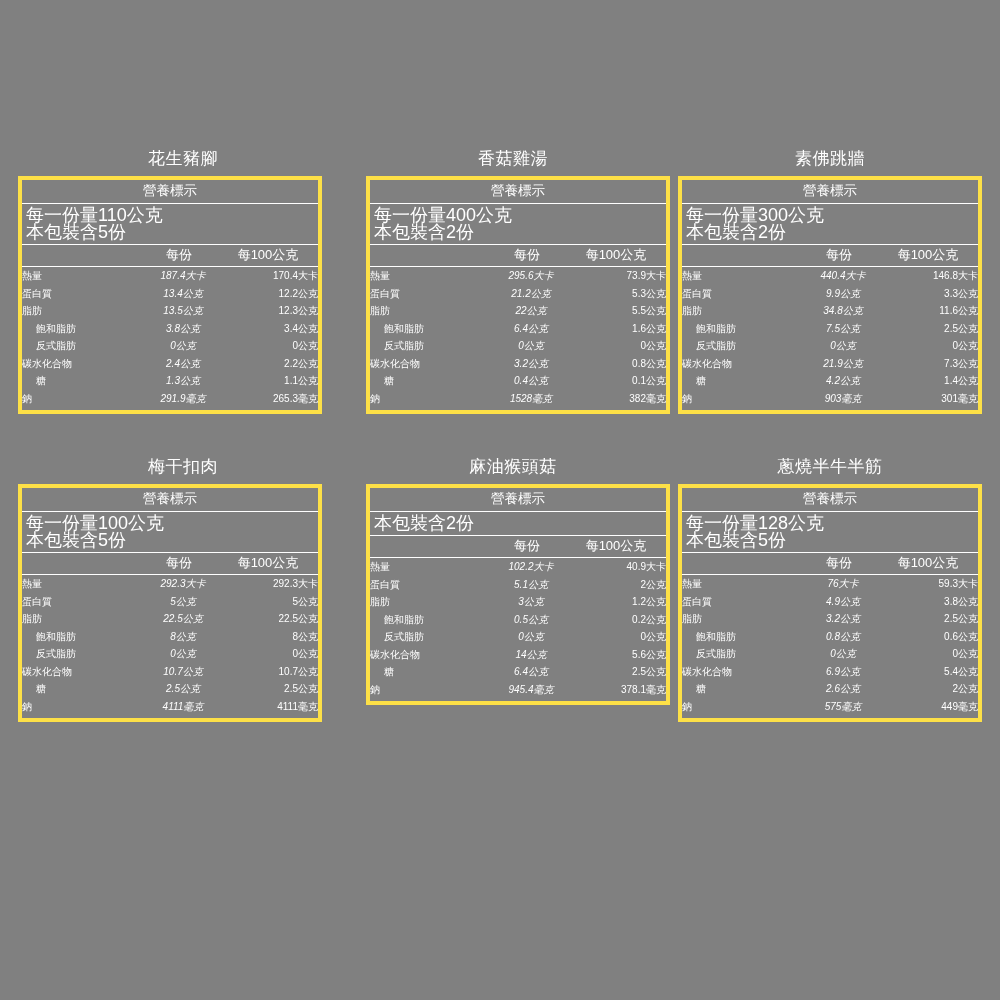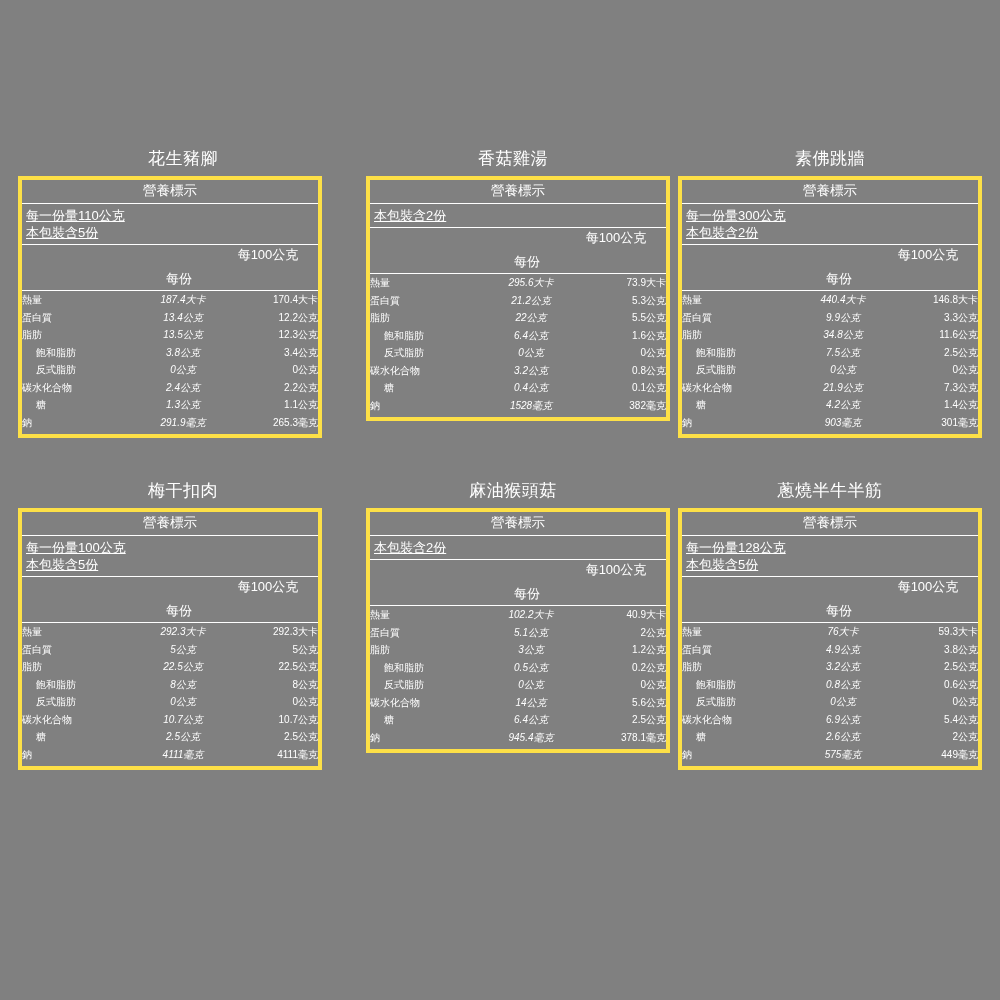--- a/index.html
+++ b/index.html
@@ -51,39 +51,38 @@
   .cell.c3 .label-box { margin-left: 0px; }
 
   .label-head {
     text-align: center;
     font-size: 13.5px;
     line-height: 20px;
     padding: 1px 0 2px 0;
     border-bottom: 1px solid #ffffff;
   }
   .serving {
-    font-size: 13px;
+    font-size: 18px;
     line-height: 17px;
     padding: 3px 4px 3px 4px;
     border-bottom: 1px solid #ffffff;
-    text-decoration: underline;
   }
   .colhead {
     display: flex;
     justify-content: flex-end;
     font-size: 13px;
     line-height: 18px;
     padding: 1px 4px 2px 0;
     border-bottom: 1px solid #ffffff;
   }
   .colhead span {
     display: inline-block;
     text-align: center;
   }
-  .col-a { width: 86px; margin-top: 24px; }
+  .col-a { width: 86px; }
   .col-b { width: 92px; }
 
   table.nut {
     width: 100%;
     border-collapse: collapse;
     font-size: 10px;
   }
   table.nut td {
     padding: 0px 0 0px 0;
     line-height: 17.5px;
@@ -158,20 +157,21 @@
           </tbody>
         </table>
       </div>
     </div>
 
     <div class="cell c2">
       <div class="prod-title">香菇雞湯</div>
       <div class="label-box">
         <div class="label-head">營養標示</div>
         <div class="serving">
+          <div>每一份量400公克</div>
           <div>本包裝含2份</div>
         </div>
         <div class="colhead">
           <span class="col-a">每份</span>
           <span class="col-b">每100公克</span>
         </div>
         <table class="nut">
           <tbody>
             <tr>
               <td class="name">熱量</td>

